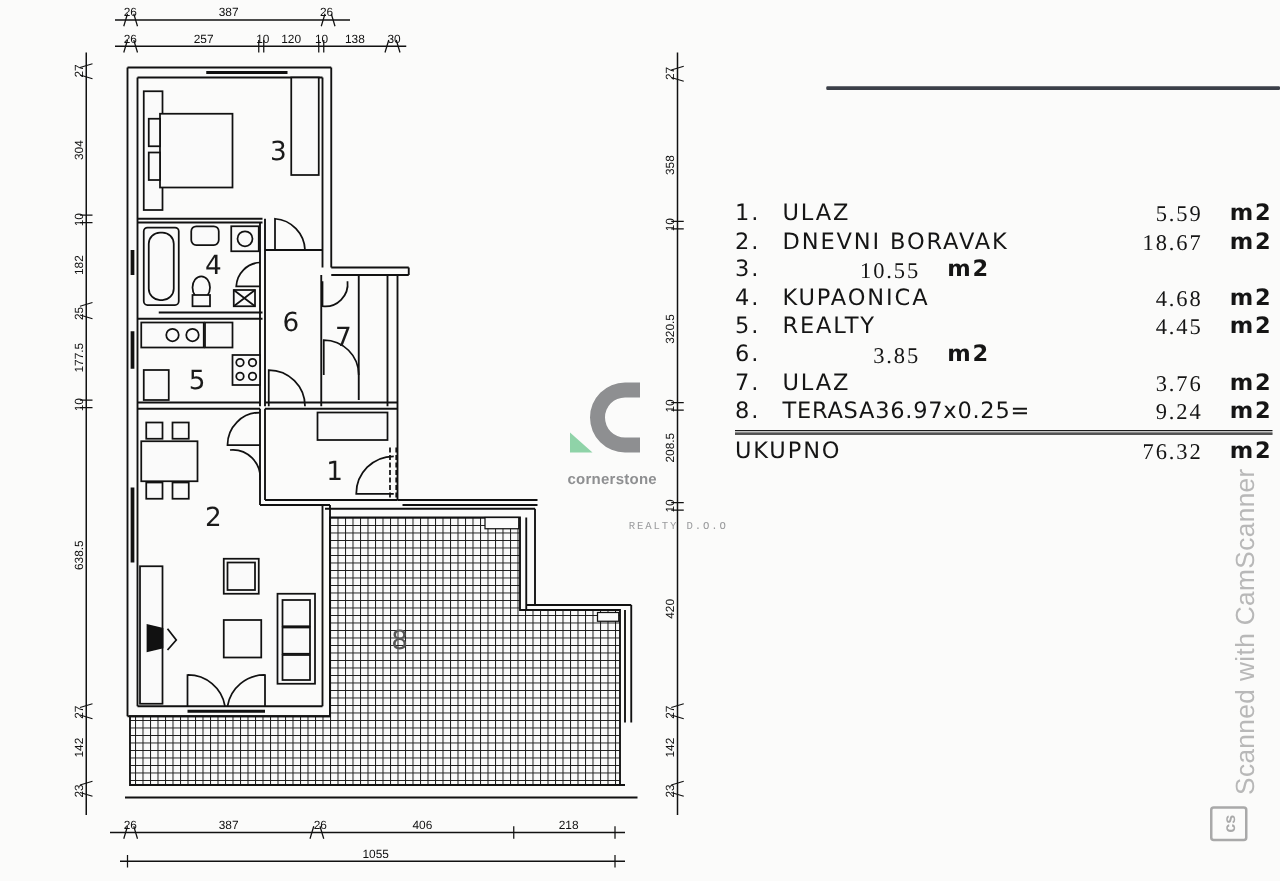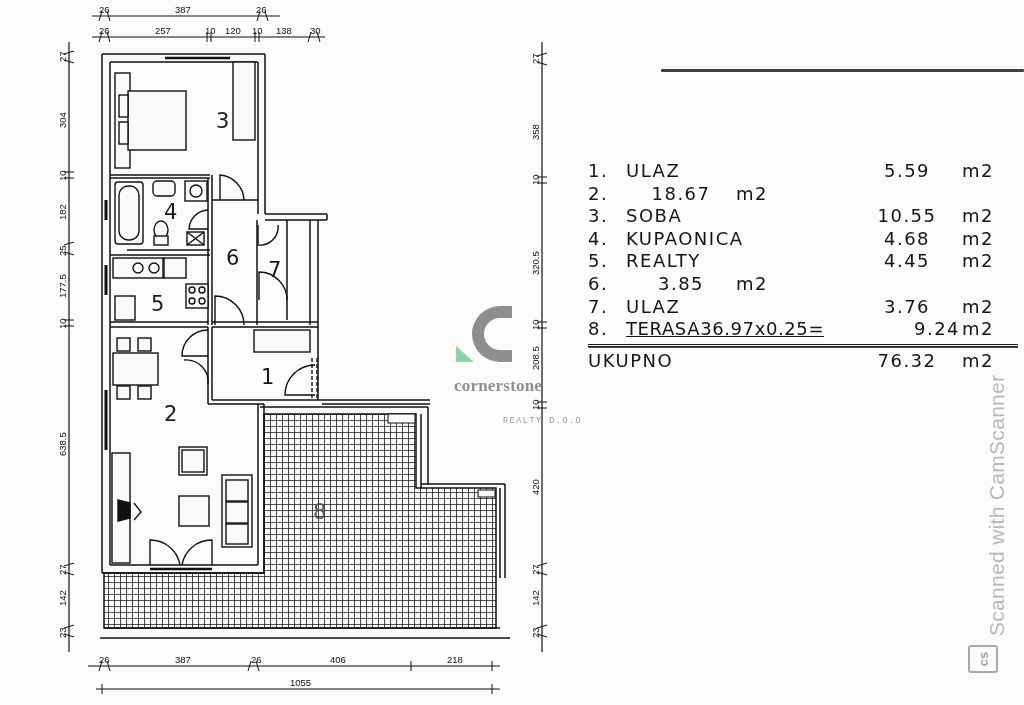--- a/index.html
+++ b/index.html
@@ -13,38 +13,38 @@
     .plan-svg { position: absolute; left: 0; top: 0; }
     .dim-text { font-family: "Liberation Sans Narrow", "Liberation Sans", sans-serif; }
     .area-table {
       position: absolute; left: 588px; top: 160px; width: 430px;
       font-family: "DejaVu Sans", sans-serif;
       font-size: 18px; letter-spacing: 1.5px; color: #151515;
     }
     .area-row { display: flex; height: 22.6px; line-height: 22.6px; white-space: nowrap; }
     .area-row .num { width: 38px; }
     .area-row .name { flex: 1; }
-    .area-row .val { width: 110px; text-align: center; }
-    .area-row .unit { width: 56px; text-align: left; }
-    .area-row.terasa .name { flex: 1; text-decoration: underline; }
+    .area-row .val { width: 110px; text-align: right; font-family: Liberation Serif, serif; }
+    .area-row .unit { width: 56px; text-align: right; font-weight: bold; }
+    .area-row.terasa .name { flex: 1; }
     .total-rule {
       border-top: 3px double #1a1a1a; height: 0; margin: 3px 0 2px 0;
       border-bottom: 1px solid #555;
     }
     .top-rule {
       position: absolute; left: 661px; top: 69px; width: 363px; height: 3px;
       background: #3b3f48; border-radius: 1px;
     }
     .logo {
       position: absolute; left: 452px; top: 298px; width: 122px; height: 112px;
     }
     .logo-word {
       position: absolute; left: 454px; top: 376px;
-      font-family: Liberation Serif, serif; font-weight: bold;
-      font-size: 17px; color: #8e8f91; letter-spacing: 0.2px;
+      font-family: Liberation Sans, sans-serif; font-weight: bold;
+      font-size: 12px; color: #8e8f91; letter-spacing: 0.2px;
     }
     .logo-sub {
       position: absolute; left: 455px; top: 416px;
       font-family: Liberation Mono, monospace;
       font-size: 8.5px; color: #9a9b9d; letter-spacing: 1.5px; margin-left: 48px;
     }
     .watermark {
       position: absolute; left: 985px; top: 636px;
       transform-origin: 0 0; transform: rotate(-90deg);
       font-family: "Liberation Sans", sans-serif; font-size: 21px;
@@ -300,26 +300,26 @@
 
 <div class="area-table">
   <div class="area-row">
     <span class="num">1.</span>
     <span class="name">ULAZ</span>
     <span class="val">5.59</span>
     <span class="unit">m2</span>
   </div>
   <div class="area-row">
     <span class="num">2.</span>
+    <span class="name">DNEVNI BORAVAK</span>
     <span class="val">18.67</span>
     <span class="unit">m2</span>
   </div>
   <div class="area-row">
     <span class="num">3.</span>
-    <span class="name">SOBA</span>
     <span class="val">10.55</span>
     <span class="unit">m2</span>
   </div>
   <div class="area-row">
     <span class="num">4.</span>
     <span class="name">KUPAONICA</span>
     <span class="val">4.68</span>
     <span class="unit">m2</span>
   </div>
   <div class="area-row">

